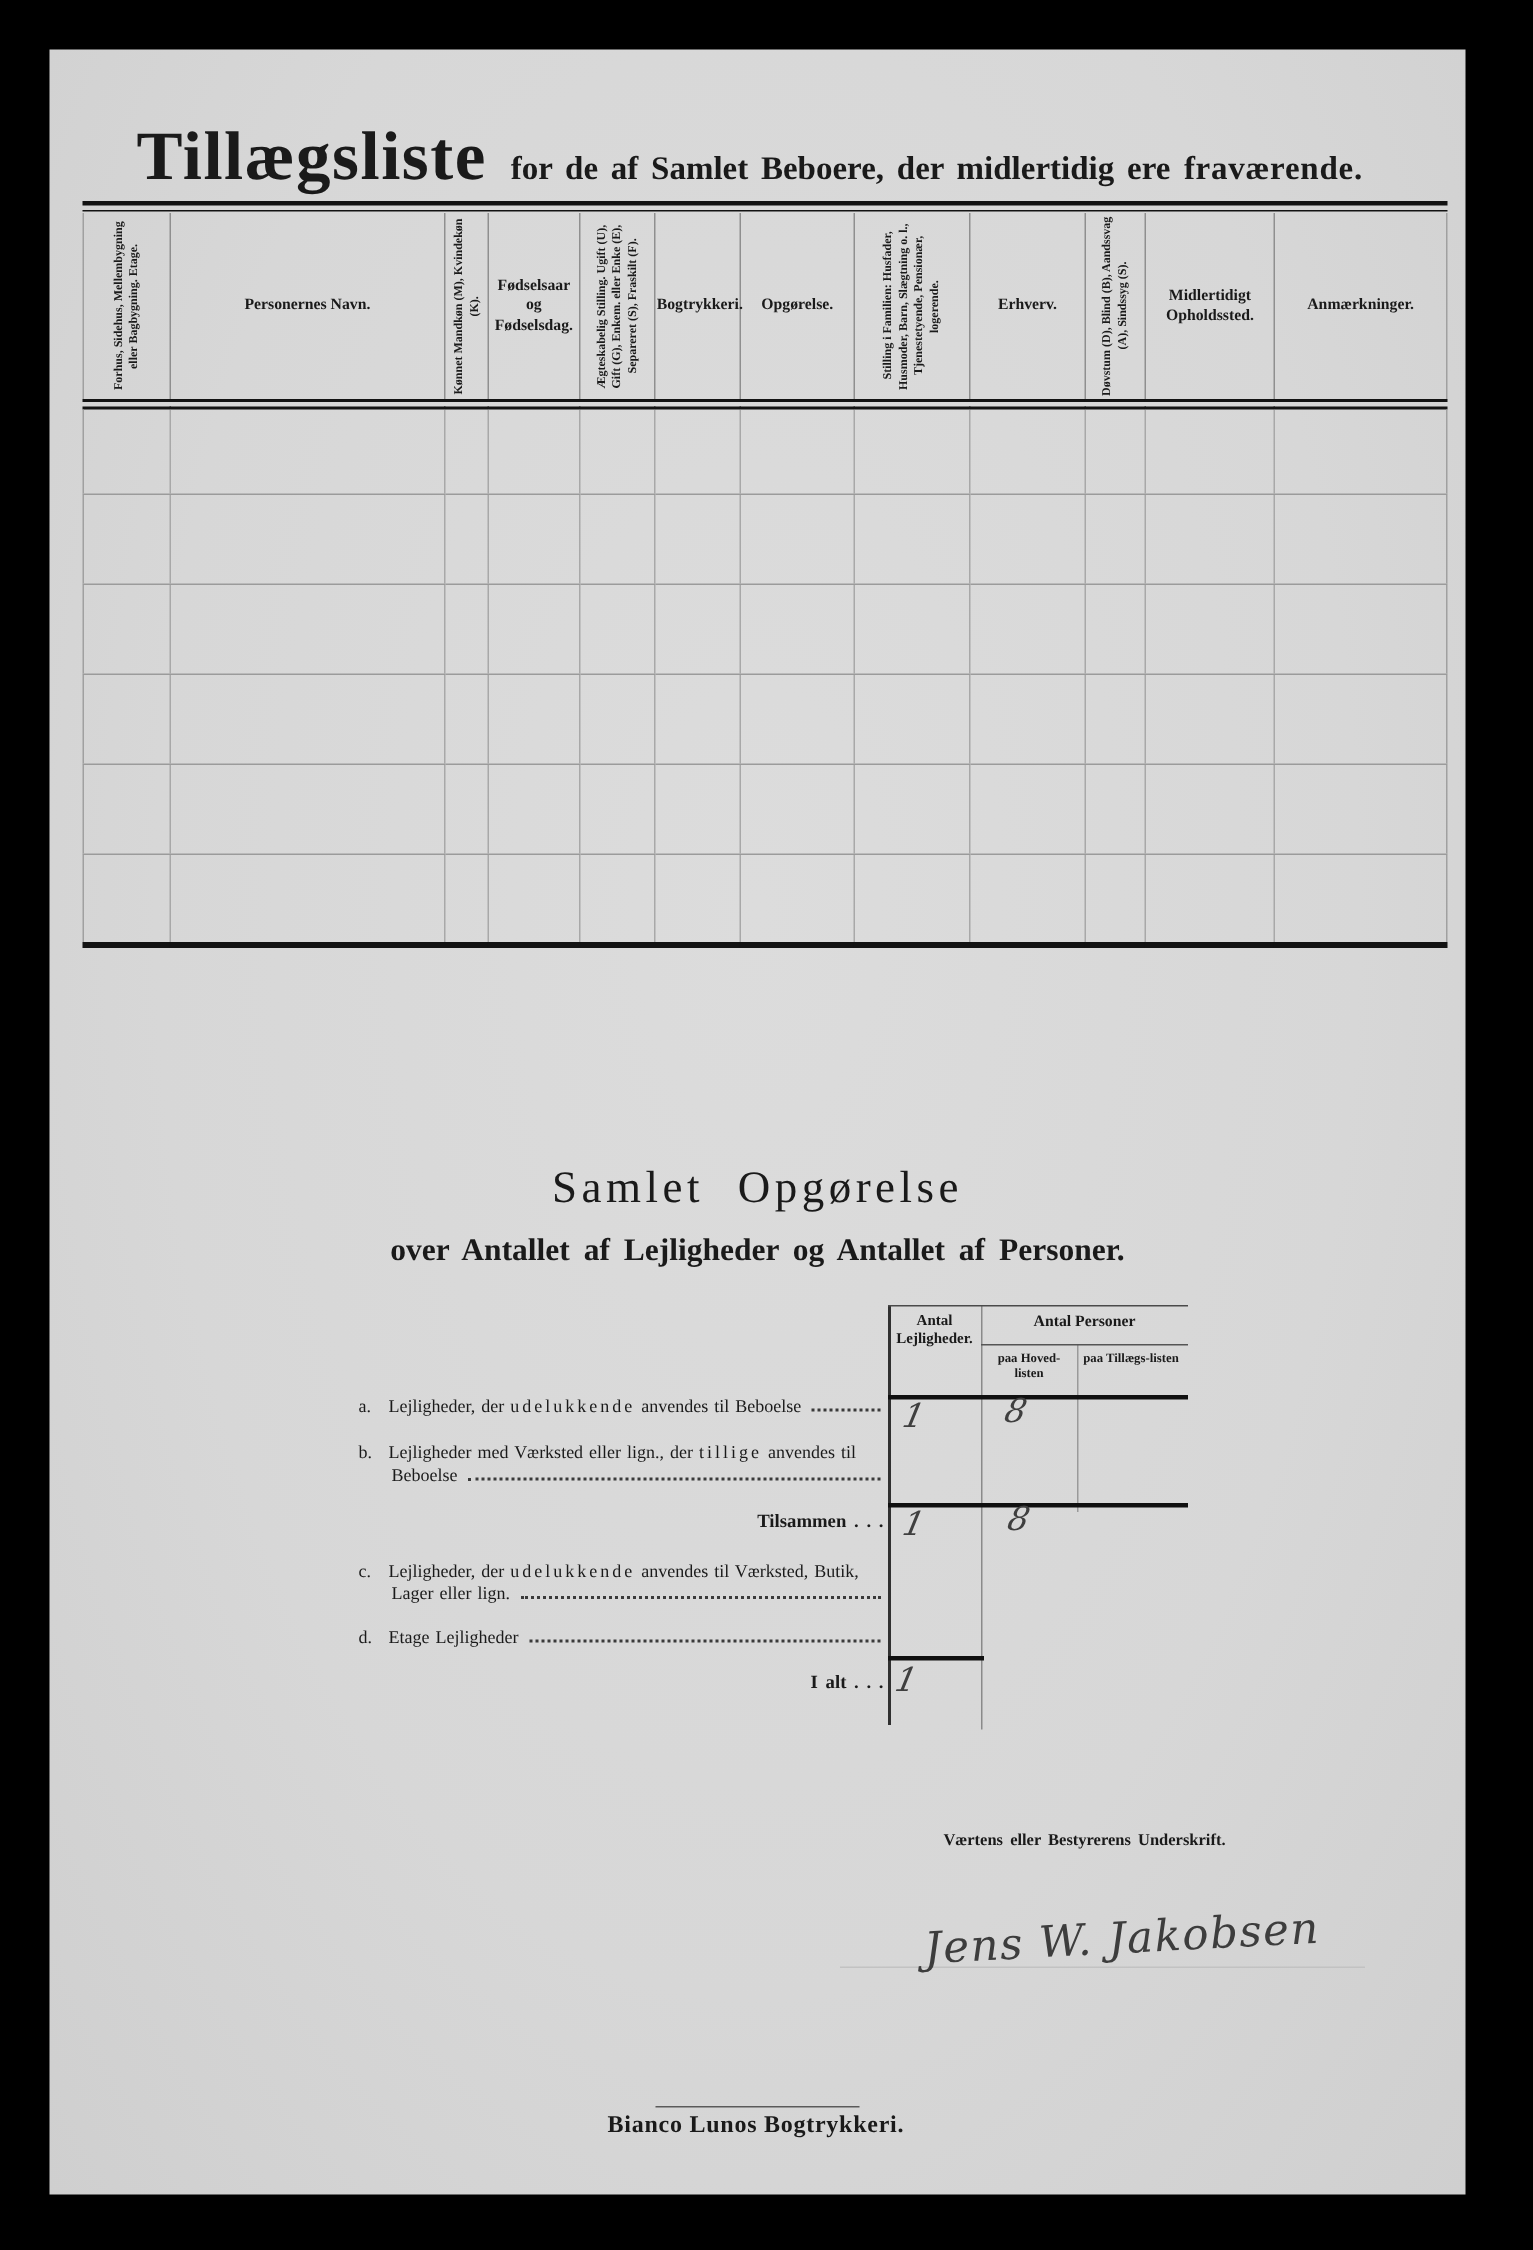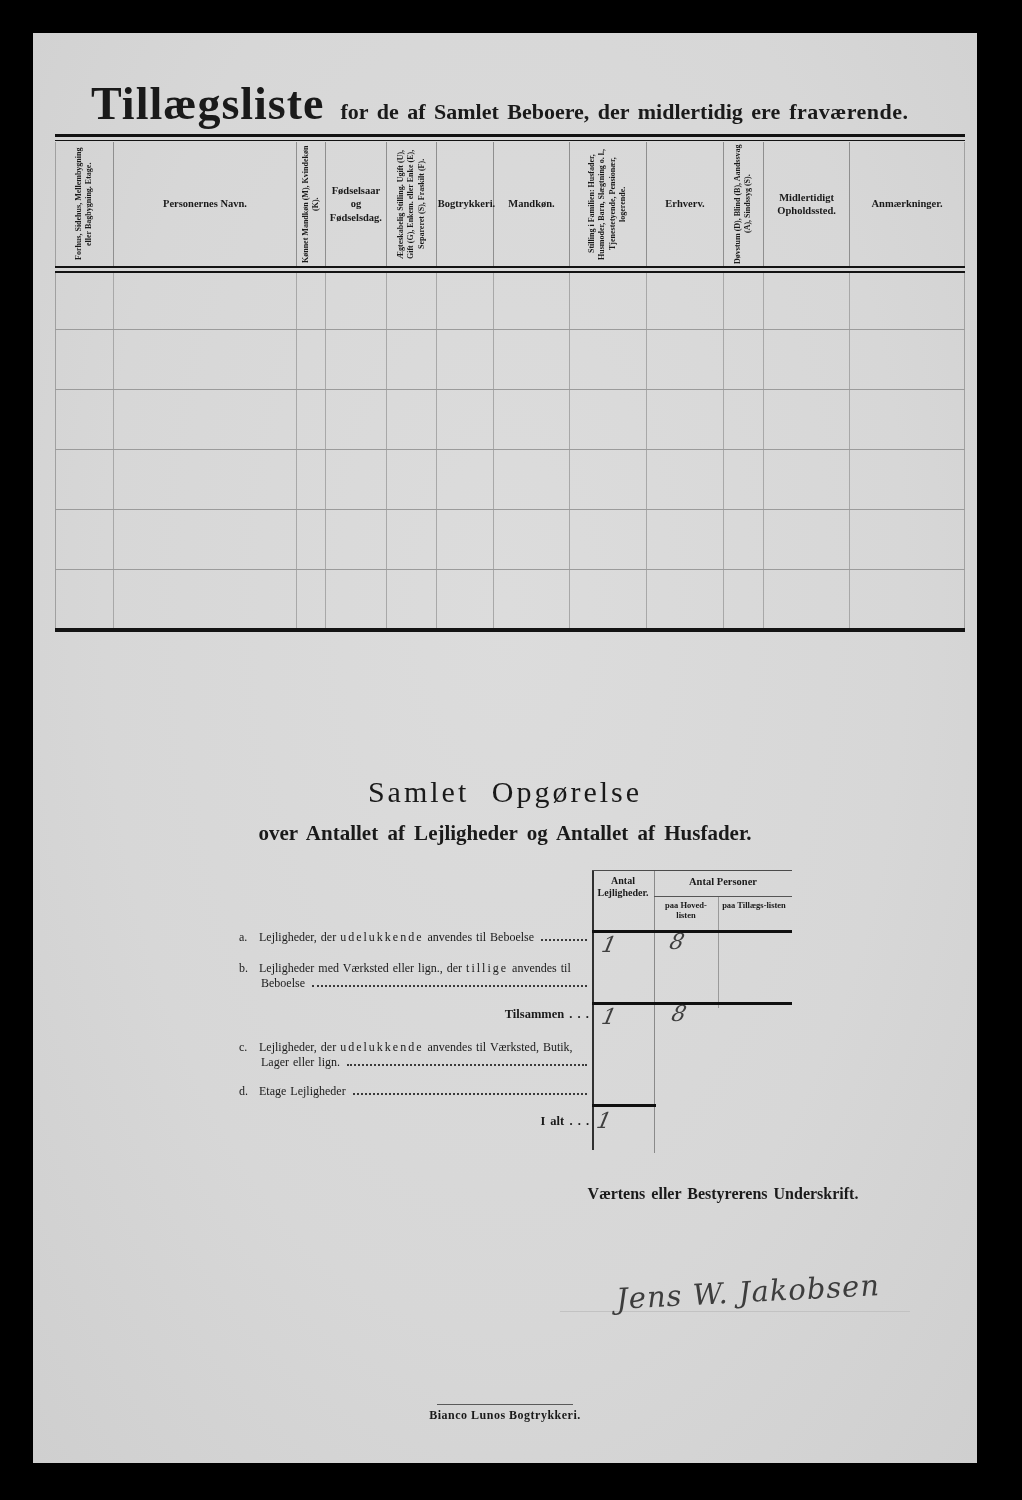--- a/index.html
+++ b/index.html
@@ -69,29 +69,29 @@
   #summary-items > :nth-child(3){margin-top:16px;}
   #summary-items > :nth-child(4){margin-top:18px;}
   #summary-items > :nth-child(5){margin-top:14px;}
   #summary-items > :nth-child(6){margin-top:15px;}
   .hand{position:absolute;font-family:"DejaVu Serif",serif;font-style:italic;
     font-size:22px;color:#3f3f3f;transform:skewX(-12deg);}
   .hv-a1{left:369px;top:64px;} .hv-a8{left:437px;top:61px;}
   .hv-t1{left:369px;top:136px;} .hv-t8{left:439px;top:133px;}
   .hv-i1{left:364px;top:240px;}
   
-  .sig-caption{position:absolute;left:510px;top:1152px;width:360px;text-align:center;
-    font-size:16px;font-weight:bold;word-spacing:2px;}
+  .sig-caption{position:absolute;left:510px;top:1188px;width:360px;text-align:center;
+    font-size:11px;font-weight:bold;word-spacing:2px;}
   .sig-line{position:absolute;left:527px;top:1278px;width:350px;height:1px;background:#c2c2c2;}
   .sig-name{position:absolute;left:583px;top:1242px;font-family:"DejaVu Serif",serif;
     font-style:italic;font-size:29px;color:#3d3d3d;transform:rotate(-3deg);letter-spacing:1px;}
   
   .printer-rule{position:absolute;left:404px;top:1371px;width:136px;height:1px;background:#5a5a5a;}
-  .printer{position:absolute;left:372px;top:1375px;width:200px;text-align:center;
-    font-size:12px;font-weight:bold;letter-spacing:.5px;}
+  .printer{position:absolute;left:372px;top:1375px;width:200px;
+    font-size:16px;font-weight:bold;letter-spacing:.5px;}
 </style>
 </head>
 <body>
 
 <div class="paper">
 
   <div class="title">
     <span class="t-main">Tillægsliste</span>
     <span class="t-rest">for de af Samlet Beboere, der midlertidig ere</span>
     <span class="t-emph">fraværende.</span>
@@ -113,21 +113,21 @@
           <th style="width: 6.6%;">
             <div class="horiz">Fødselsaar og Fødselsdag.</div>
           </th>
           <th style="width: 5.4%;">
             <div class="rot">Ægteskabelig Stilling. Ugift (U), Gift (G), Enkem. eller Enke (E), Separeret (S), Fraskilt (F).</div>
           </th>
           <th style="width: 6.2%;">
             <div class="horiz">Bogtrykkeri.</div>
           </th>
           <th style="width: 8.4%;">
-            <div class="horiz">Mandkøn.</div>
+            <div class="horiz">Opgørelse.</div>
           </th>
           <th style="width: 8.5%;">
             <div class="rot">Stilling i Familien: Husfader, Husmoder, Barn, Slægtning o. l., Tjenestetyende, Pensionær, logerende.</div>
           </th>
           <th style="width: 8.4%;">
             <div class="horiz">Erhverv.</div>
           </th>
           <th style="width: 4.3%;">
             <div class="rot">Døvstum (D), Blind (B), Aandssvag (A), Sindssyg (S).</div>
           </th>
@@ -221,21 +221,21 @@
           <td></td>
           <td></td>
           <td></td>
           <td></td>
           <td></td>
         </tr>
       </tbody>
   </table>
 
   <div class="s-h1">Samlet Opgørelse</div>
-  <div class="s-h2">over Antallet af Lejligheder og Antallet af Husfader.</div>
+  <div class="s-h2">over Antallet af Lejligheder og Antallet af Personer.</div>
 
   <div class="summary">
     <div class="vline v1"></div>
     <div class="vline v2"></div>
     <div class="vline v3"></div>
     <div class="hline h-top"></div>
     <div class="hline h-sub"></div>
     <div class="hthick ht1"></div>
     <div class="hthick ht2"></div>
     <div class="hthick ht3"></div>

